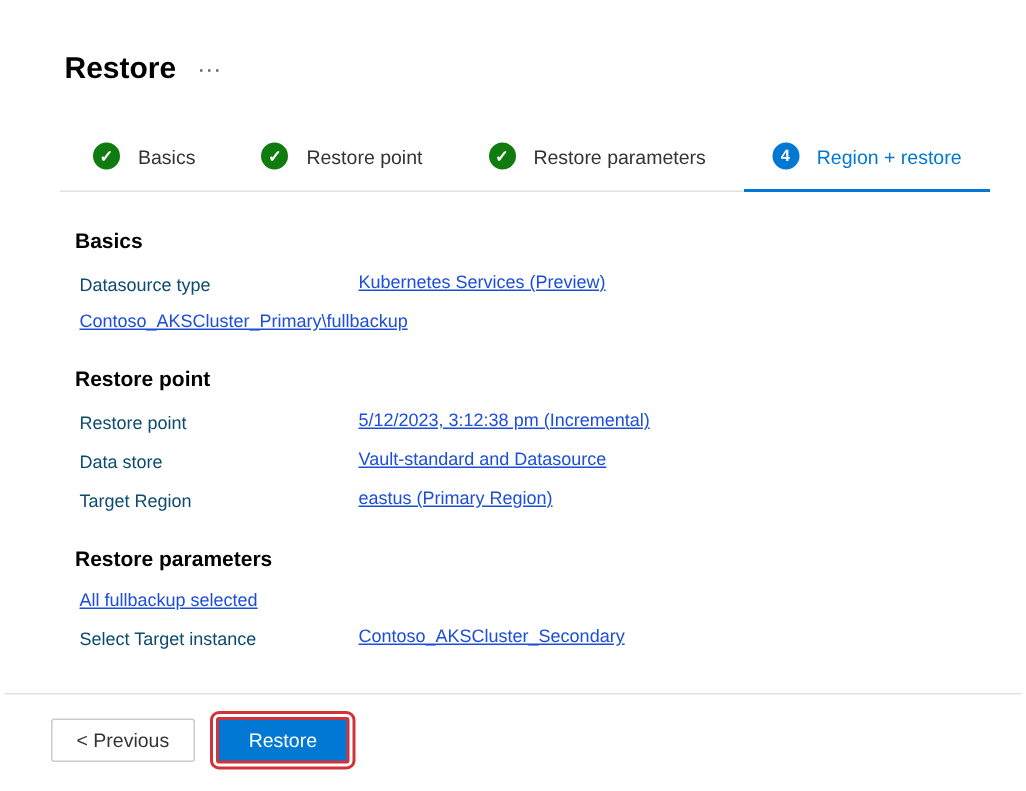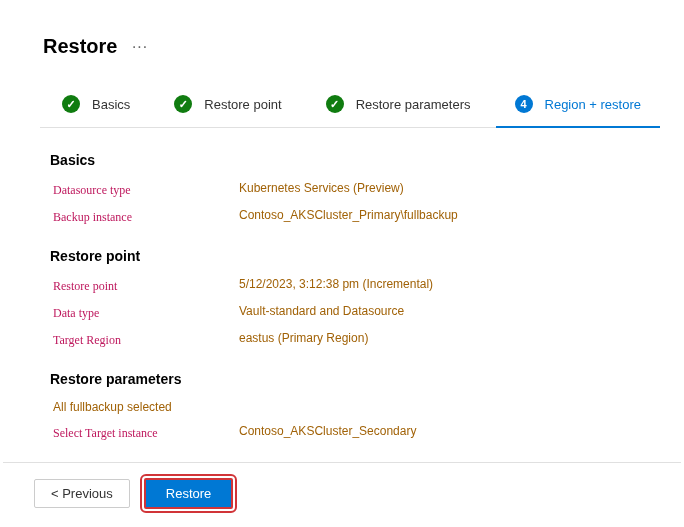--- a/index.html
+++ b/index.html
@@ -117,30 +117,30 @@
       margin-bottom: 10px;
     }
 
     .field-row {
       display: flex;
       margin-bottom: 4px;
     }
 
     .field-label {
       width: 180px;
-      color: #be185d;
+      color: #0c4a6e;
       font-size: 12px;
       padding-top: 2px;
       flex-shrink: 0;
-      font-family: Liberation Serif, serif;
     }
 
     .field-value {
-      color: #a16207;
+      color: #1d4ed8;
       font-size: 12px;
+      text-decoration: underline;
     }
 
     
     .footer {
       position: absolute;
       bottom: 0;
       left: 0;
       right: 0;
       border-top: 1px solid #e0e0e0;
       padding: 12px 28px;
@@ -203,33 +203,32 @@
 
   <div class="content">
 
     <div class="section">
       <div class="section-title">Basics</div>
       <div class="field-row">
         <span class="field-label">Datasource type</span>
         <span class="field-value">Kubernetes Services (Preview)</span>
       </div>
       <div class="field-row">
-        <span class="field-label">Backup instance</span>
         <span class="field-value">Contoso_AKSCluster_Primary\fullbackup</span>
       </div>
     </div>
 
     <div class="section">
       <div class="section-title">Restore point</div>
       <div class="field-row">
         <span class="field-label">Restore point</span>
         <span class="field-value">5/12/2023, 3:12:38 pm (Incremental)</span>
       </div>
       <div class="field-row">
-        <span class="field-label">Data type</span>
+        <span class="field-label">Data store</span>
         <span class="field-value">Vault-standard and Datasource</span>
       </div>
       <div class="field-row">
         <span class="field-label">Target Region</span>
         <span class="field-value">eastus (Primary Region)</span>
       </div>
     </div>
 
     <div class="section">
       <div class="section-title">Restore parameters</div>

